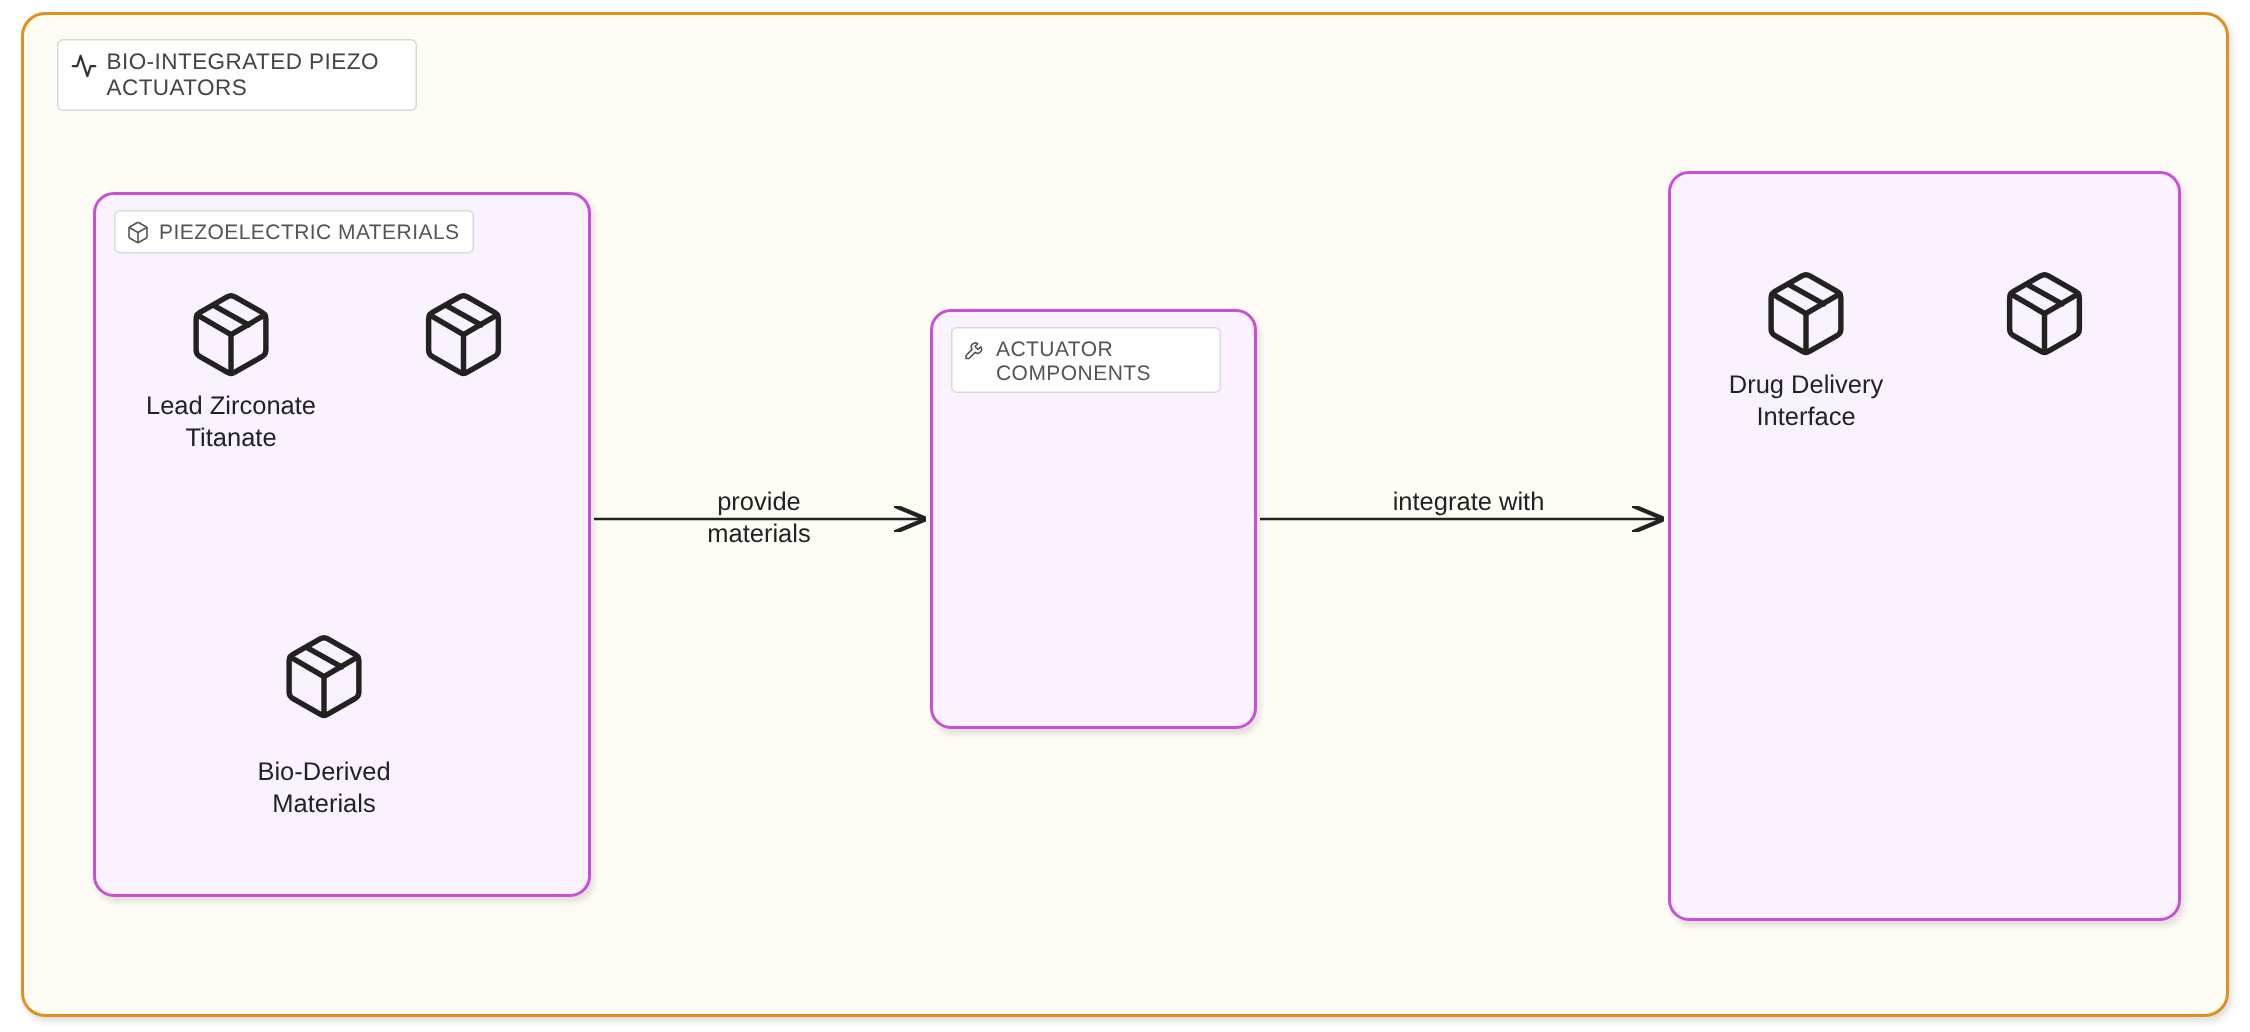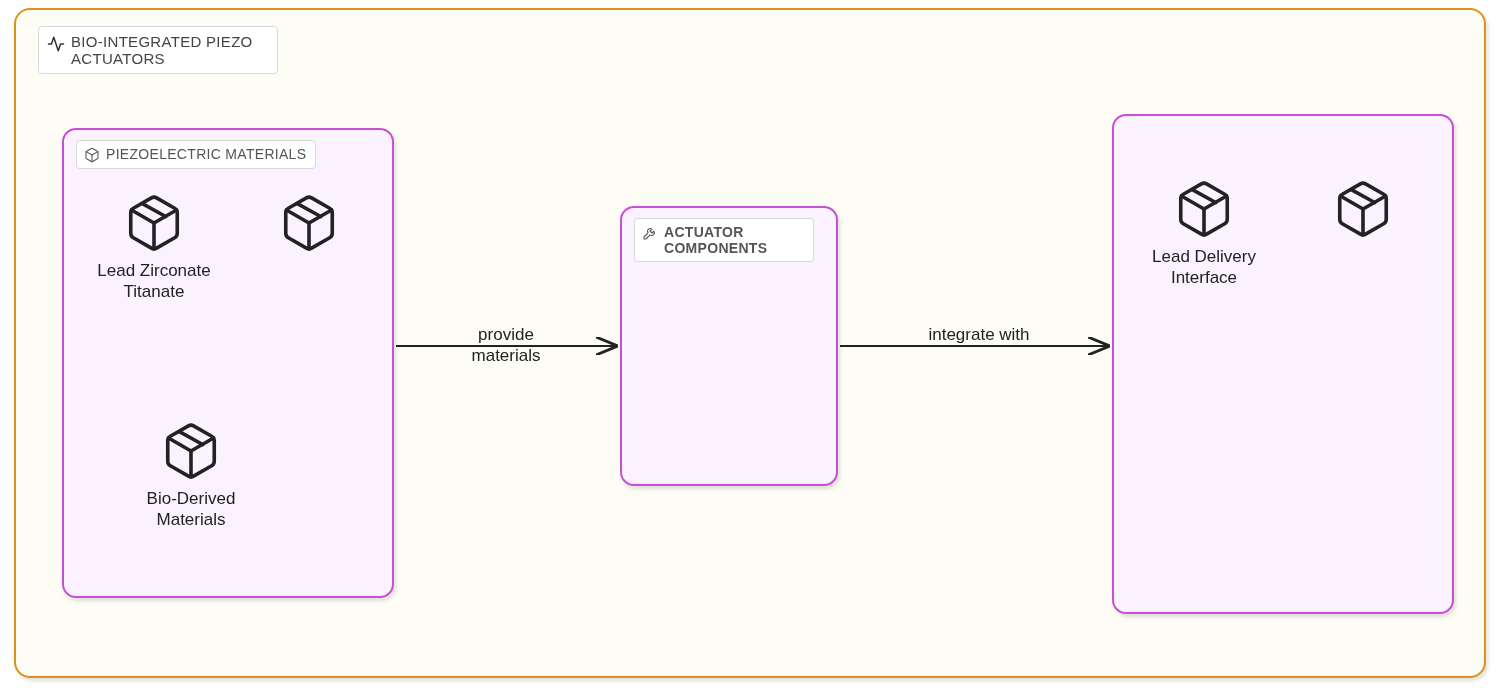--- a/index.html
+++ b/index.html
@@ -130,51 +130,51 @@
 
     <div class="node" style="left:170px; top:62px; width:150px;">
       <svg class="node-icon" viewBox="0 0 24 24" fill="none" stroke="#222" stroke-width="1.4" stroke-linecap="round" stroke-linejoin="round">
           <path d="M21 16V8a2 2 0 0 0-1-1.73l-7-4a2 2 0 0 0-2 0l-7 4A2 2 0 0 0 3 8v8a2 2 0 0 0 1 1.73l7 4a2 2 0 0 0 2 0l7-4A2 2 0 0 0 21 16z"></path>
           <polyline points="3.27 6.96 12 12.01 20.73 6.96"></polyline>
           <line x1="12" y1="22.08" x2="12" y2="12"></line>
           <line x1="7.5" y1="4.5" x2="16.5" y2="9.5"></line>
         </svg>
     </div>
 
-    <div class="node" style="left:57px; top:290px; width:140px;">
+    <div class="node" style="left:82px; top:290px; width:140px;gap:16px;">
       <svg class="node-icon" viewBox="0 0 24 24" fill="none" stroke="#222" stroke-width="1.4" stroke-linecap="round" stroke-linejoin="round">
           <path d="M21 16V8a2 2 0 0 0-1-1.73l-7-4a2 2 0 0 0-2 0l-7 4A2 2 0 0 0 3 8v8a2 2 0 0 0 1 1.73l7 4a2 2 0 0 0 2 0l7-4A2 2 0 0 0 21 16z"></path>
           <polyline points="3.27 6.96 12 12.01 20.73 6.96"></polyline>
           <line x1="12" y1="22.08" x2="12" y2="12"></line>
           <line x1="7.5" y1="4.5" x2="16.5" y2="9.5"></line>
         </svg>
       <div class="node-label">Bio-Derived Materials</div>
     </div>
   </div>
 
-  <div class="group-box" style="left:604px; top:196px; width:218px; height:280px;font-weight:bold;">
+  <div class="group-box" style="left:604px; top:196px; width:218px; height:280px;">
     <div class="group-label" style="max-width:180px;">
       <svg width="16" height="16" viewBox="0 0 24 24" fill="none" stroke="#555" stroke-width="1.6" stroke-linecap="round" stroke-linejoin="round">
           <path d="M14.7 6.3a4 4 0 0 0-5.6 5.6L3 18v3h3l6.1-6.1a4 4 0 0 0 5.6-5.6L15 12l-3-3 2.7-2.7z"></path>
         </svg>
       <span>ACTUATOR COMPONENTS</span>
     </div>
 
   </div>
 
   <div class="group-box" style="left:1096px; top:104px; width:342px; height:500px;">
 
     <div class="node" style="left:30px; top:62px; width:120px;">
       <svg class="node-icon" viewBox="0 0 24 24" fill="none" stroke="#222" stroke-width="1.4" stroke-linecap="round" stroke-linejoin="round">
           <path d="M21 16V8a2 2 0 0 0-1-1.73l-7-4a2 2 0 0 0-2 0l-7 4A2 2 0 0 0 3 8v8a2 2 0 0 0 1 1.73l7 4a2 2 0 0 0 2 0l7-4A2 2 0 0 0 21 16z"></path>
           <polyline points="3.27 6.96 12 12.01 20.73 6.96"></polyline>
           <line x1="12" y1="22.08" x2="12" y2="12"></line>
           <line x1="7.5" y1="4.5" x2="16.5" y2="9.5"></line>
         </svg>
-      <div class="node-label">Lead Delivery Interface</div>
+      <div class="node-label">Drug Delivery Interface</div>
     </div>
 
     <div class="node" style="left:184px; top:62px; width:130px;">
       <svg class="node-icon" viewBox="0 0 24 24" fill="none" stroke="#222" stroke-width="1.4" stroke-linecap="round" stroke-linejoin="round">
           <path d="M21 16V8a2 2 0 0 0-1-1.73l-7-4a2 2 0 0 0-2 0l-7 4A2 2 0 0 0 3 8v8a2 2 0 0 0 1 1.73l7 4a2 2 0 0 0 2 0l7-4A2 2 0 0 0 21 16z"></path>
           <polyline points="3.27 6.96 12 12.01 20.73 6.96"></polyline>
           <line x1="12" y1="22.08" x2="12" y2="12"></line>
           <line x1="7.5" y1="4.5" x2="16.5" y2="9.5"></line>
         </svg>
     </div>

